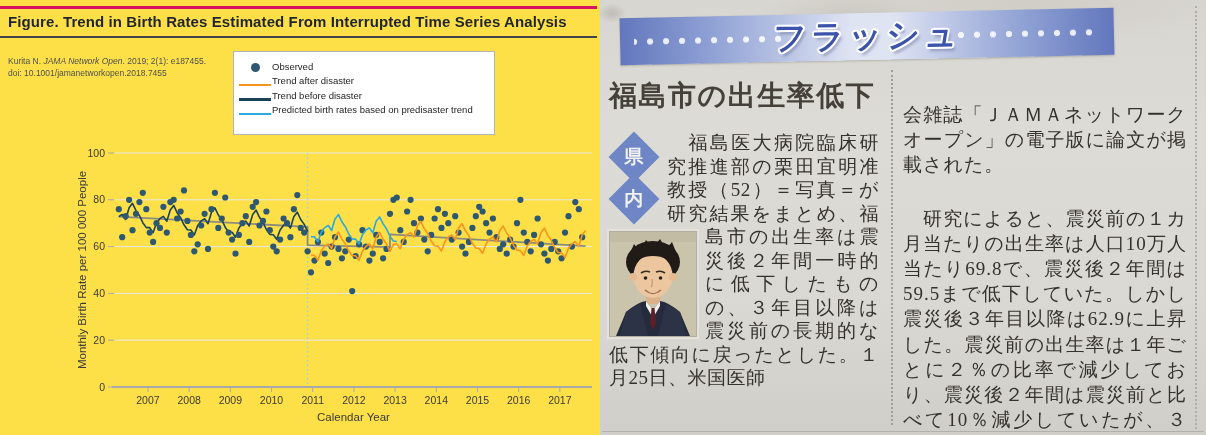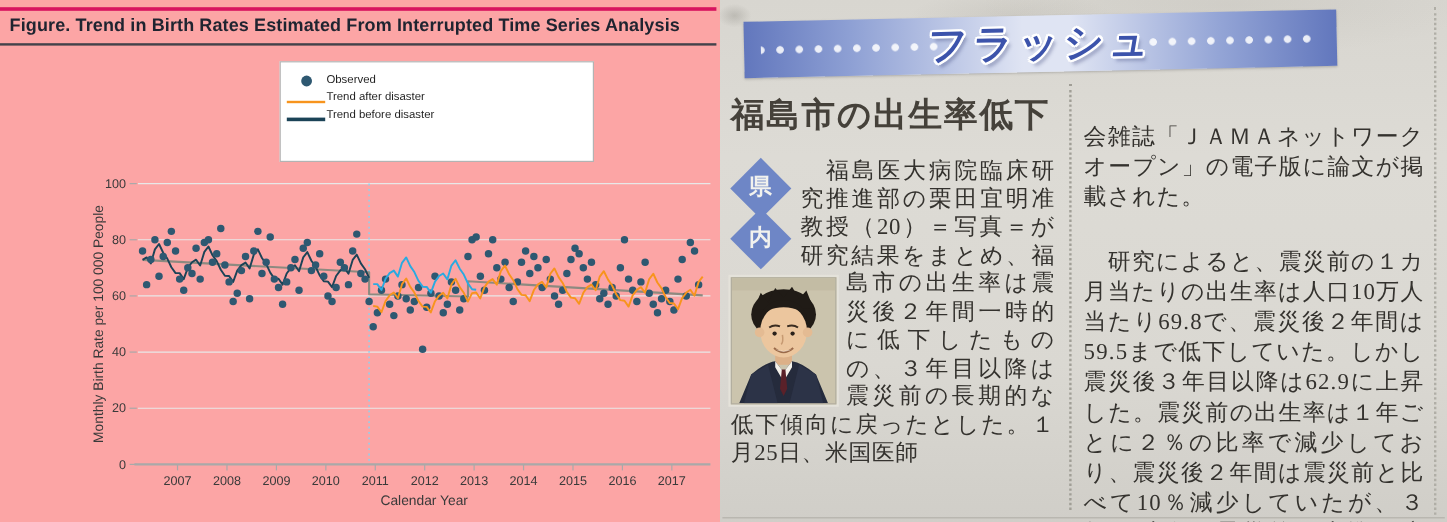--- a/index.html
+++ b/index.html
@@ -1,20 +1,20 @@
 <!DOCTYPE html>
 <html><head>
 <meta charset="utf-8">
 <style>
   * { margin:0; padding:0; box-sizing:border-box; }
   html,body { width:1206px; height:435px; overflow:hidden; background:#fff; }
   body { display:flex; font-family:"Liberation Sans", sans-serif; }
 
   
-  .jama-panel { position:relative; flex:0 0 600px; height:435px; background:#fca5a5; }
+  .jama-panel { position:relative; flex:0 0 600px; height:435px; background:#fde047; }
   .accent-rule { position:absolute; top:6px; left:0; width:597px; height:3px; background:#d8135f; }
   .fig-title { position:absolute; top:13px; left:8px; width:580px;
                font-size:15px; font-weight:700; color:#1f2430; letter-spacing:0.1px; }
   .title-rule { position:absolute; top:36px; left:0; width:597px; height:2px; background:#43434b; }
   .citation { position:absolute; top:56px; left:8px; width:218px;
               font-size:8.5px; line-height:11.5px; color:#4e4f53; }
   .legend-box { position:absolute; top:51px; left:233px; width:262px; height:84px;
                 border:1px solid #b3b3b3; background:#fff; padding:5px 4px 4px 4px; }
   .l-row { display:flex; align-items:flex-end; height:14.5px; }
   .l-swatch-cell { width:34px; display:flex; justify-content:center; align-items:center; flex:0 0 34px; }
@@ -75,39 +75,49 @@
   .bottom-rule { position:absolute; left:2px; right:2px; bottom:3px; height:1px; background:#b3b1ab; }
 </style>
 </head>
 <body>
 
 <div class="jama-panel">
   <div class="accent-rule" style="background: rgb(216, 19, 95);"></div>
   <div class="fig-title">Figure. Trend in Birth Rates Estimated From Interrupted Time Series Analysis</div>
   <div class="title-rule"></div>
 
+  <div class="citation">
+    <span>Kurita N. </span><i>JAMA Network Open</i><span>. 2019; 2(1): e187455.</span><br>
+    <span>doi: 10.1001/jamanetworkopen.2018.7455</span>
+  </div>
 
   <div class="legend-box" id="legend-box">
       <div class="l-row">
         <span class="l-swatch-cell">
           <span class="l-dot" style="background: rgb(46, 88, 113);"></span>
         </span>
         <span class="l-label">Observed</span>
       </div>
       <div class="l-row">
         <span class="l-swatch-cell">
           <span class="l-line" style="background: rgb(247, 148, 29);"></span>
         </span>
         <span class="l-label">Trend after disaster</span>
       </div>
       <div class="l-row">
         <span class="l-swatch-cell">
           <span class="l-line" style="background: rgb(27, 67, 87);"></span>
         </span>
         <span class="l-label">Trend before disaster</span>
+      </div>
+      <div class="l-row">
+        <span class="l-swatch-cell">
+          <span class="l-line" style="background: rgb(41, 170, 225);"></span>
+        </span>
+        <span class="l-label">Predicted birth rates based on predisaster trend</span>
       </div>
     </div>
 
   <svg class="chart-svg" id="chart" width="600" height="295" viewBox="0 0 600 295">
       <line x1="115" y1="200.2" x2="592" y2="200.2" stroke="#e8e8e8" stroke-width="1"></line>
       <line x1="115" y1="153.39999999999998" x2="592" y2="153.39999999999998" stroke="#e8e8e8" stroke-width="1"></line>
       <line x1="115" y1="106.6" x2="592" y2="106.6" stroke="#e8e8e8" stroke-width="1"></line>
       <line x1="115" y1="59.79999999999998" x2="592" y2="59.79999999999998" stroke="#e8e8e8" stroke-width="1"></line>
       <line x1="115" y1="13" x2="592" y2="13" stroke="#e8e8e8" stroke-width="1"></line>
       <line x1="112" y1="247" x2="592" y2="247" stroke="#a9a9a9" stroke-width="2"></line>
@@ -330,21 +340,21 @@
           <path d="M42,47 q1,6 -1,8" stroke="#c79a72" stroke-width="1.3" fill="none"></path>
           <path d="M35,58 q8,7 16,0" stroke="#9a6a4a" stroke-width="1.6" fill="none"></path>
           <path d="M36,59 q7,4 14,0 q-7,3 -14,0" fill="#fdf6ee"></path>
           <path d="M6,104 L16,80 Q28,70 36,69 L43,78 L50,69 Q58,70 70,80 L80,104 Z" fill="#252b3c"></path>
           <path d="M36,69 L43,78 L50,69 L50,74 L43,86 L36,74 Z" fill="#f4f1ea"></path>
           <path d="M41.5,76 L44.5,76 L46,92 L43,98 L40,92 Z" fill="#5a2129"></path>
           <path d="M16,80 L30,72 L38,104 L10,104 Z" fill="#2c3347"></path>
           <path d="M70,80 L56,72 L48,104 L76,104 Z" fill="#2c3347"></path>
         </svg>
       </span>
-      <span>　福島医大病院臨床研究推進部の栗田宜明准教授（20）＝写真＝が研究結果をまとめ、福島市の出生率は震災後２年間一時的に低下したものの、３年目以降は震災前の長期的な低下傾向に戻ったとした。１月25日、米国医師</span>
+      <span>　福島医大病院臨床研究推進部の栗田宜明准教授（52）＝写真＝が研究結果をまとめ、福島市の出生率は震災後２年間一時的に低下したものの、３年目以降は震災前の長期的な低下傾向に戻ったとした。１月25日、米国医師</span>
     </div>
   </div>
 
   <div class="col-sep"></div>
 
   <div class="col2">
     <div class="body-text">会雑誌「ＪＡＭＡネットワークオープン」の電子版に論文が掲載された。</div>
     <div class="body-text">　研究によると、震災前の１カ月当たりの出生率は人口10万人当たり69.8で、震災後２年間は59.5まで低下していた。しかし震災後３年目以降は62.9に上昇した。震災前の出生率は１年ごとに２％の比率で減少しており、震災後２年間は震災前と比べて10％減少していたが、３年目以降は震災前の水準に戻り、震災前と同じく長期的に減少する傾向がみられるという。</div>
   </div>
 

